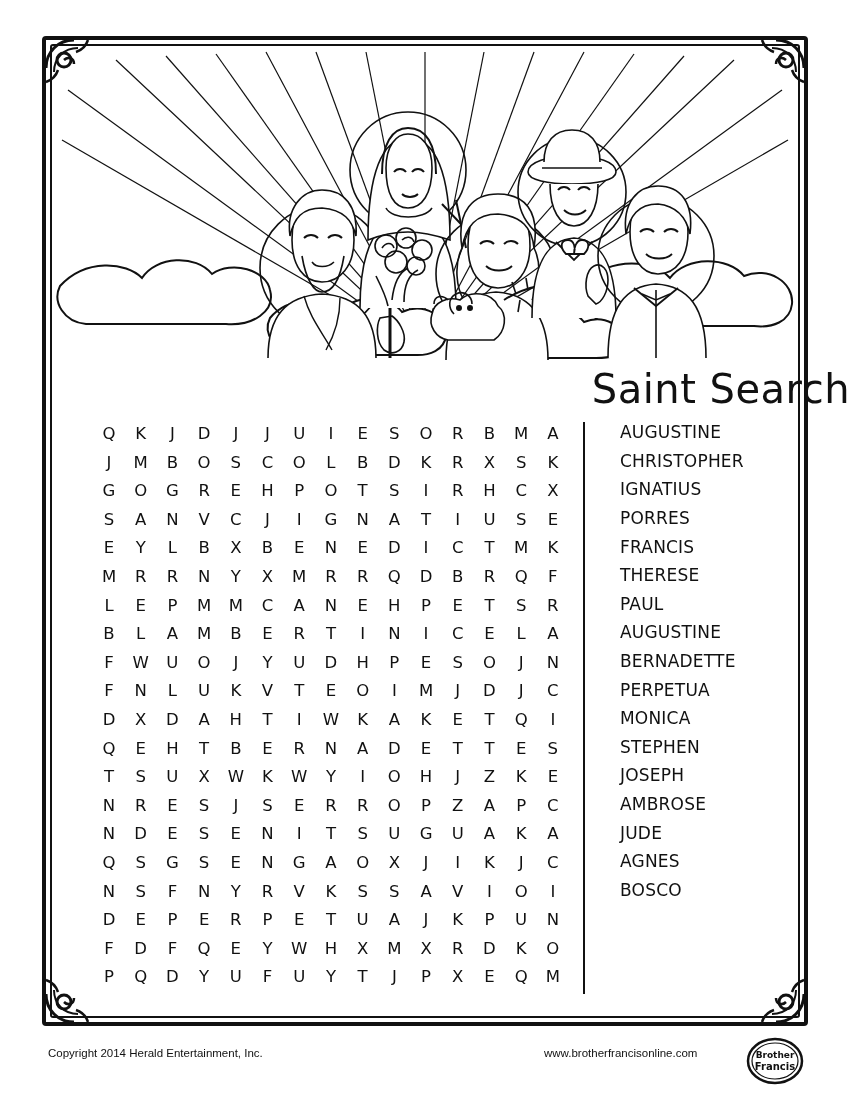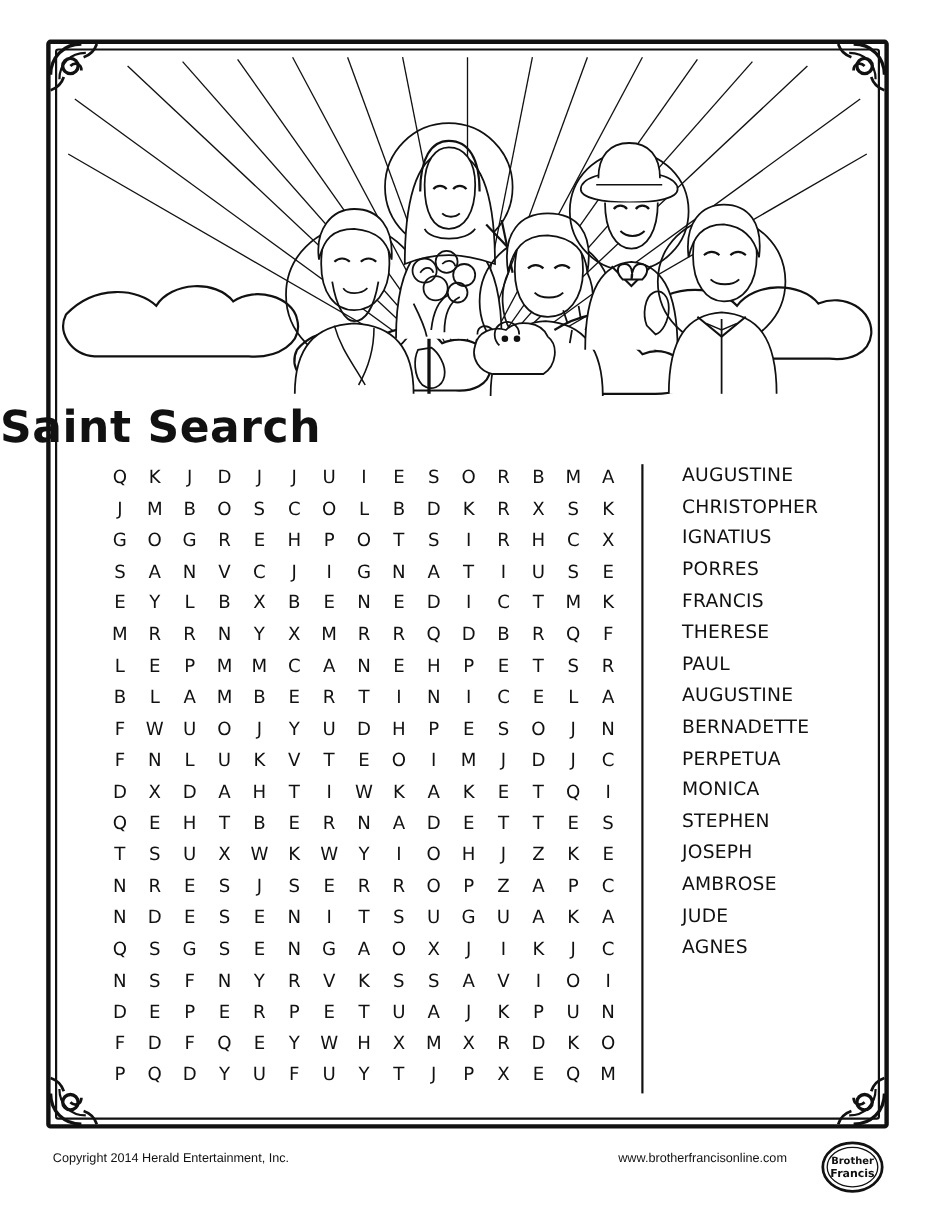--- a/index.html
+++ b/index.html
@@ -58,23 +58,23 @@
     width: 738px; height: 310px;
     overflow: hidden;
   }
   .illustration svg { display:block; }
 
   
   .title {
     position: absolute;
     left: 0; right: 0;
     top: 366px;
-    text-align: left;
+    text-align: right;
     font-family: "DejaVu Sans", sans-serif;
-    font-weight: bold;
+    font-weight: normal;
     font-size: 40px;
     letter-spacing: 0.5px;
     color: #111;
   }
 
   
   .puzzle {
     position: absolute;
     left: 96px;
     top: 420px;
@@ -127,21 +127,21 @@
   .footer-left {
     position: absolute;
     left: 48px;
     top: 1047px;
     font-size: 11.5px;
     color: #111;
     font-family: Liberation Sans, sans-serif;
   }
   .footer-right {
     position: absolute;
-    left: 562px;
+    left: 544px;
     top: 1047px;
     font-size: 11.5px;
     color: #111;
     font-family: "Liberation Sans", sans-serif;
   }
   .logo {
     position: absolute;
     left: 746px;
     top: 1036px;
     width: 58px;
@@ -700,20 +700,21 @@
       <div class="word">PAUL</div>
       <div class="word">AUGUSTINE</div>
       <div class="word">BERNADETTE</div>
       <div class="word">PERPETUA</div>
       <div class="word">MONICA</div>
       <div class="word">STEPHEN</div>
       <div class="word">JOSEPH</div>
       <div class="word">AMBROSE</div>
       <div class="word">JUDE</div>
       <div class="word">AGNES</div>
+      <div class="word">BOSCO</div>
     </div>
 
   <div class="footer-left">Copyright 2014 Herald Entertainment, Inc.</div>
   <div class="footer-right">www.brotherfrancisonline.com</div>
 
   <div class="logo">
     <svg viewBox="0 0 58 50">
       <ellipse cx="29" cy="25" rx="27" ry="22" fill="#fff" stroke="#111" stroke-width="2.5"></ellipse>
       <ellipse cx="29" cy="25" rx="23" ry="18" fill="#fff" stroke="#111" stroke-width="1.2"></ellipse>
       <text x="29" y="22" text-anchor="middle" font-family="DejaVu Sans, sans-serif" font-size="9" font-weight="bold" fill="#111" id="logo-l1">Brother</text>

